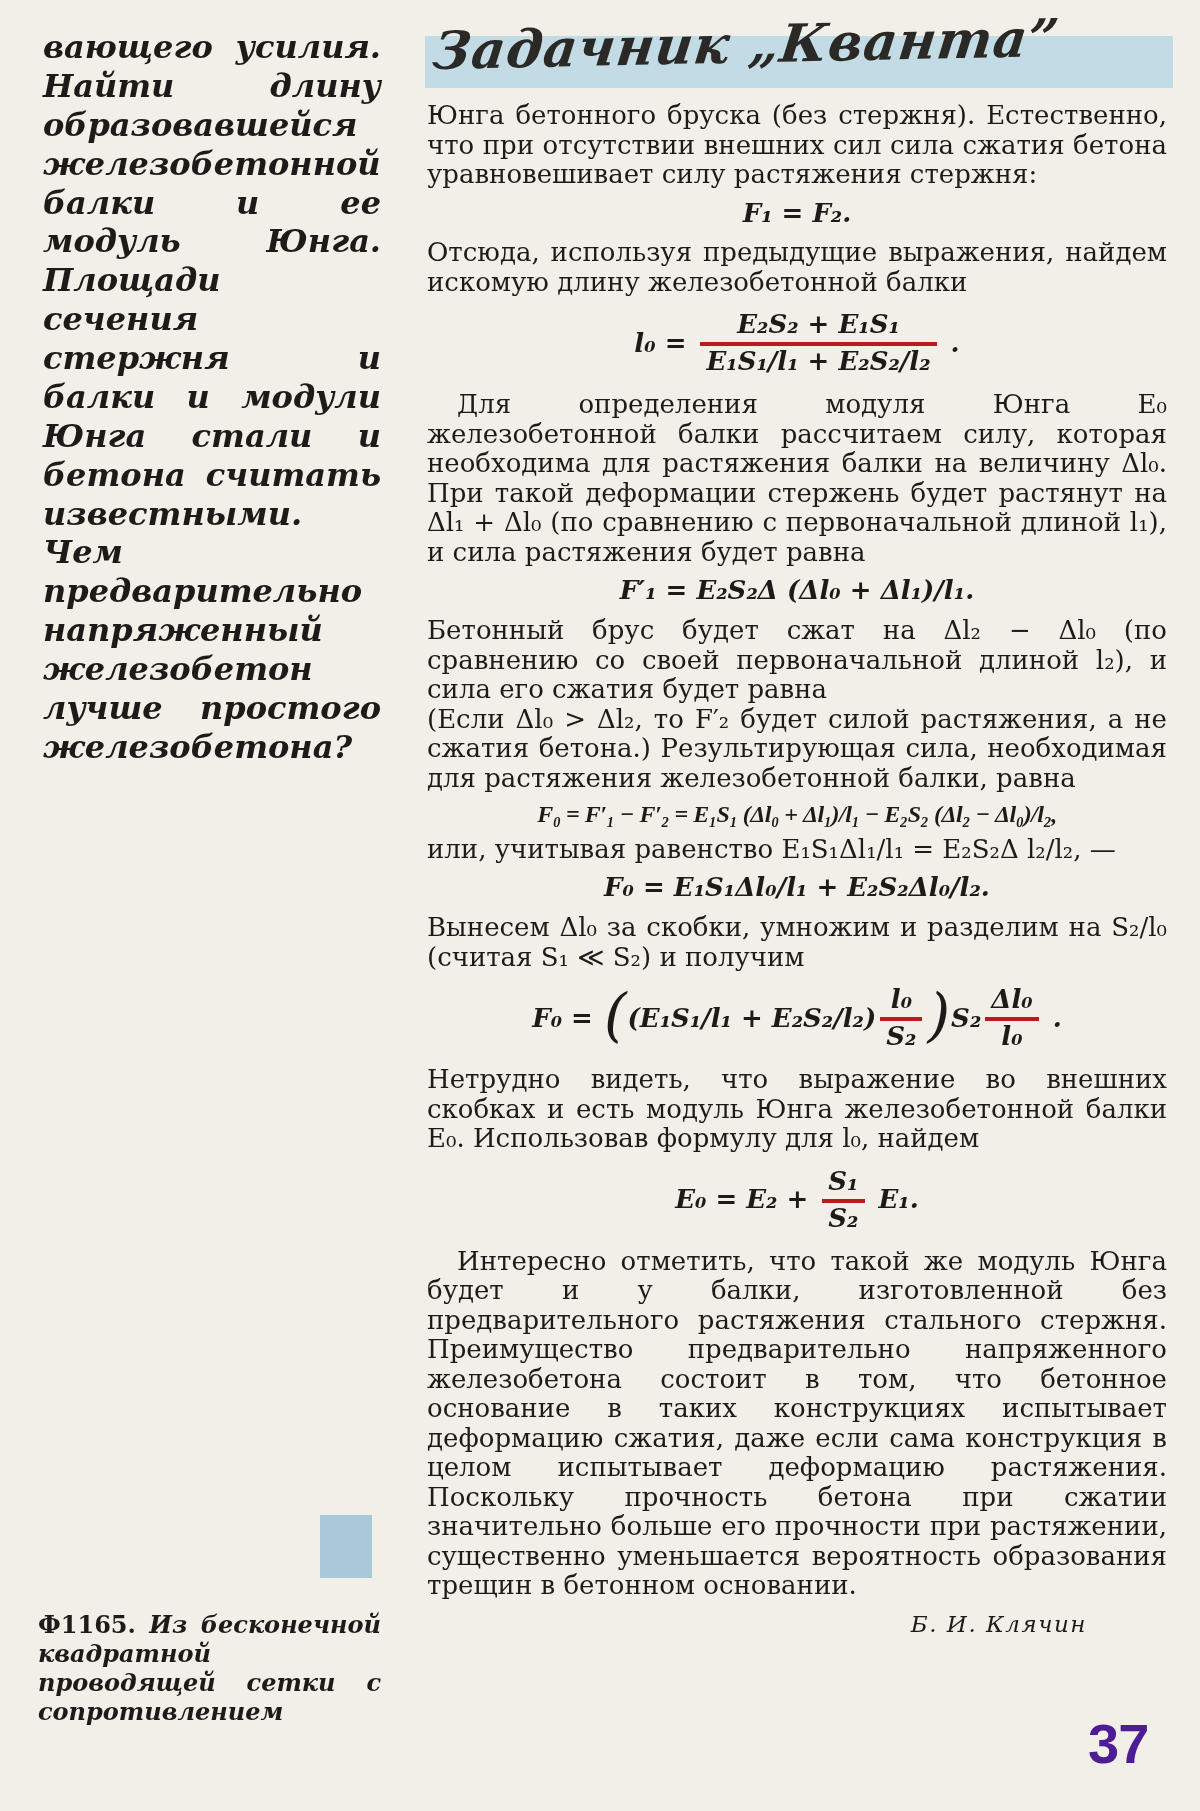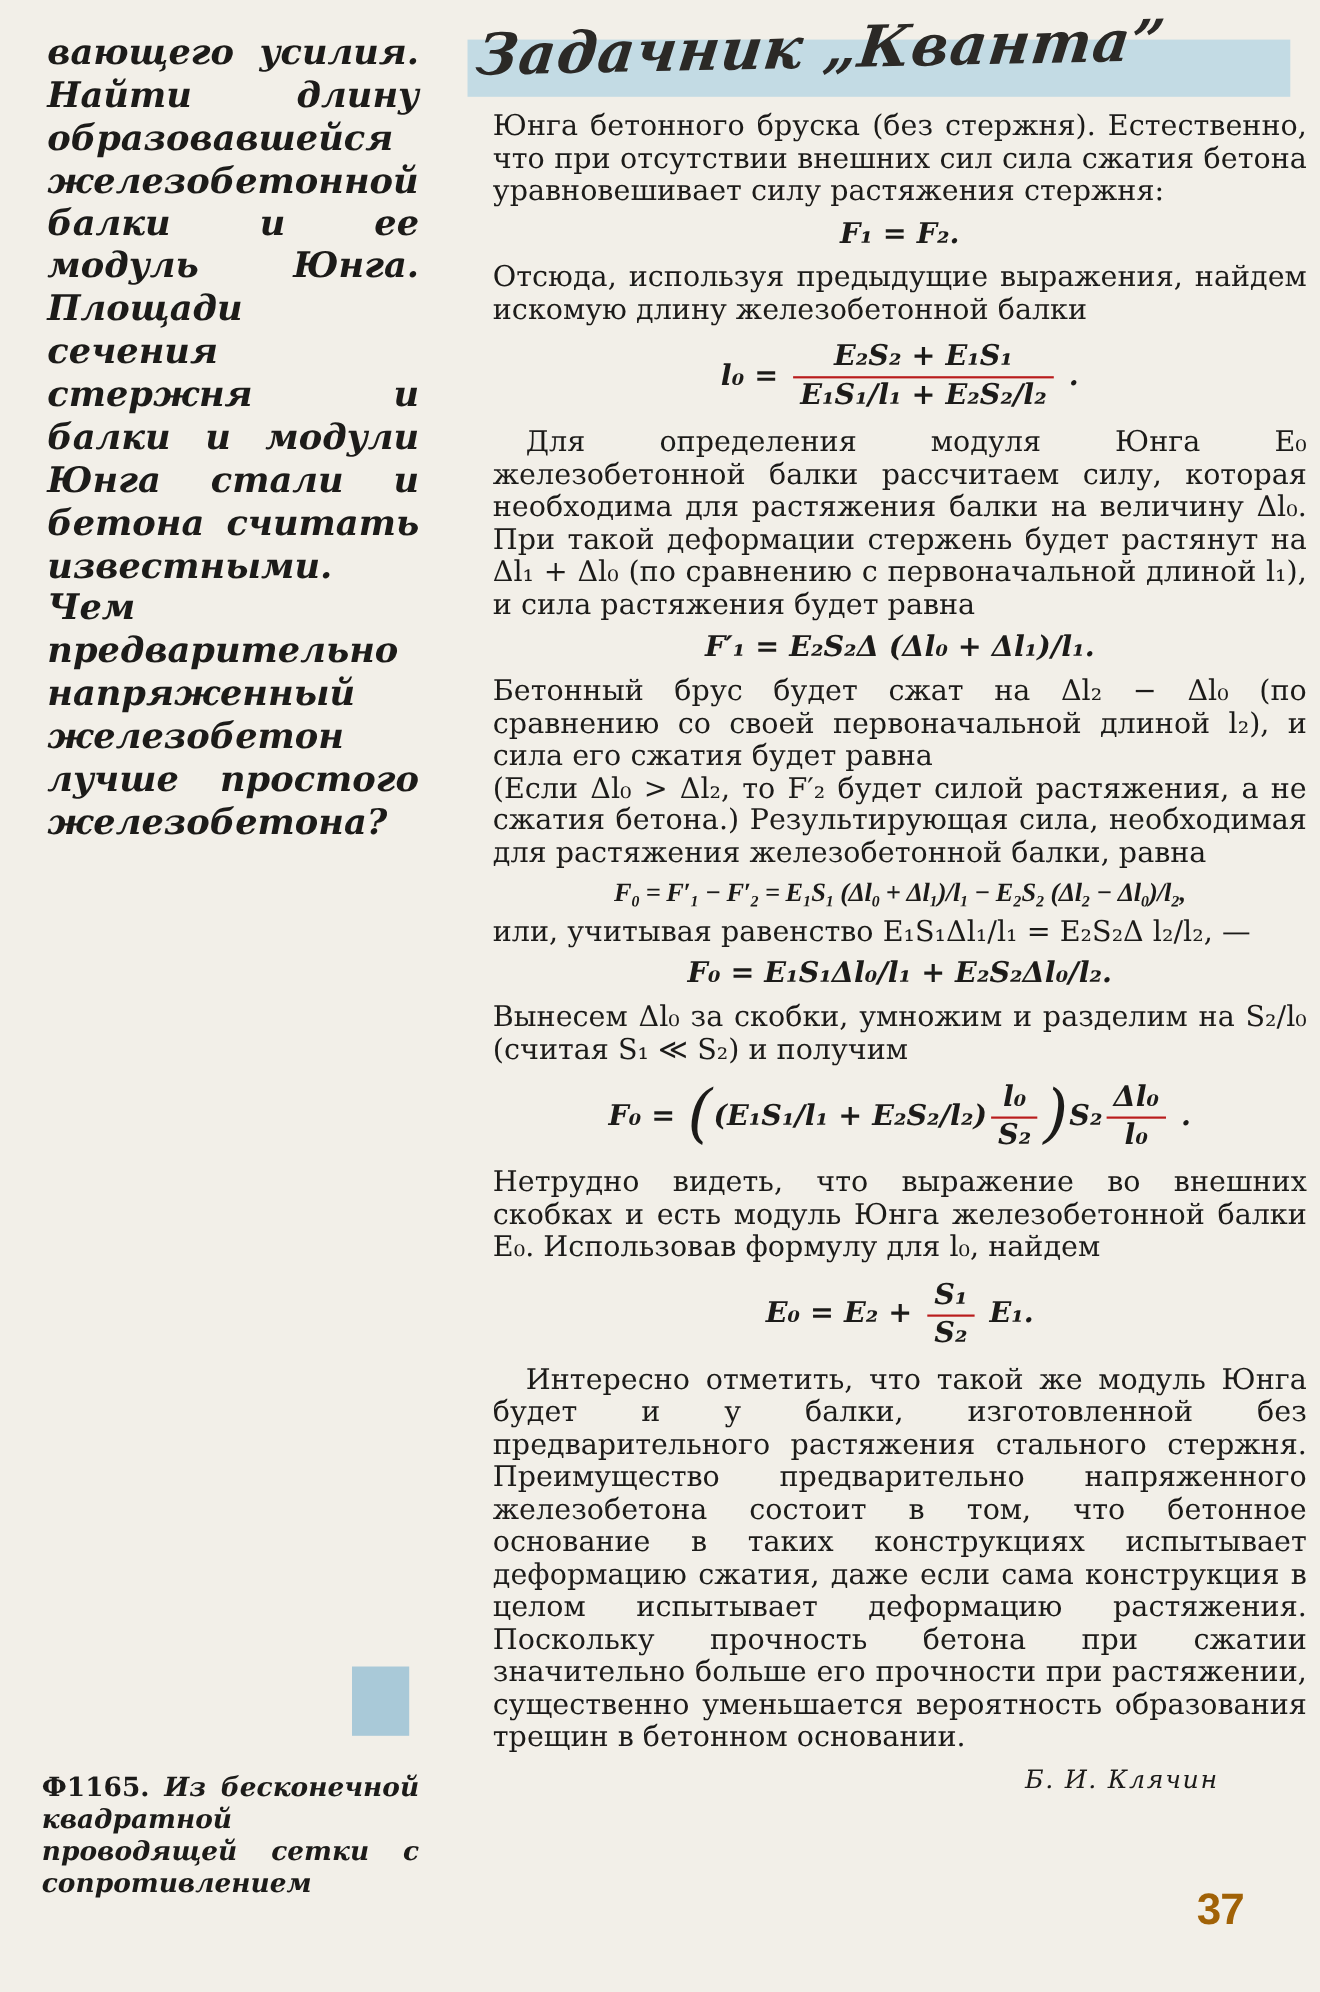--- a/index.html
+++ b/index.html
@@ -32,42 +32,42 @@
     font-style:italic;font-weight:700;
     font-size:52px;line-height:1.1;
     color:#2b2926;
     transform:rotate(-1.2deg) skewX(-8deg);
     transform-origin:left bottom;
     letter-spacing:1px;
     white-space:nowrap;
   }
   
   .main-col{
-    position:absolute;left:448px;top:101px;width:740px;
+    position:absolute;left:427px;top:101px;width:740px;
   }
   .main-col p{
     margin:0;
     font-size:26px;line-height:1.135;
     text-align:justify;
     hyphens:auto;
   }
   .main-col p.indent{text-indent:30px;}
   .formula{
     text-align:center;
     font-style:italic;font-weight:700;
     font-size:26px;line-height:1.15;
     margin:9px 0 10px;
   }
   .formula.small{font-size:24px;letter-spacing:-0.5px;margin:8px 0 6px;font-family:Liberation Serif, serif;}
   .disp{display:flex;justify-content:center;align-items:center;
         font-style:italic;font-weight:700;font-size:26px;margin:12px 0 14px;}
   .disp .lhs{margin-right:10px;}
   .disp .rhs{margin-left:10px;}
   .frac{display:inline-flex;flex-direction:column;text-align:center;margin:0 4px;}
-  .frac .num{padding:0 6px 3px;border-bottom:2px solid #b91c1c;text-align:center;}
+  .frac .num{padding:0 6px 3px;border-bottom:4px solid #b91c1c;text-align:center;}
   .frac .den{padding:0 6px 0;}
   .bigp{font-size:58px;font-weight:400;line-height:1;position:relative;top:-3px;margin:0 1px;}
   .sig{
     text-align:right;padding-right:80px;
     font-style:italic;font-size:23px;letter-spacing:1.5px;
     margin:10px 0 18px;
   }
   .lastp{margin-top:4px;}
   
   .blue-square{
@@ -78,22 +78,22 @@
     position:absolute;left:38px;top:1610px;width:343px;
     font-size:24px;line-height:1.215;text-align:justify;
     font-weight:700;
   }
   .next-problem .lbl{font-style:normal;}
   .next-problem .txt{font-style:italic;}
   
   .page-number{
     position:absolute;left:1088px;top:1716px;
     font-family:"Liberation Sans","DejaVu Sans",sans-serif;
-    font-weight:700;font-size:40px;line-height:1;
-    letter-spacing:-1px;color:#a16207;
+    font-weight:700;font-size:56px;line-height:1;
+    letter-spacing:-1px;color:#4c1d95;
   }
 </style>
 </head>
 <body>
 
 <div class="left-col">
   <p>вающего усилия. Найти длину образовавшейся железобетонной балки и ее модуль Юнга. Площади сечения стержня и балки и модули Юнга стали и бетона считать известны­ми. Чем предварительно напряженный железобе­тон лучше простого желе­зобетона?</p>
 </div>
 
 <div class="banner"></div>

